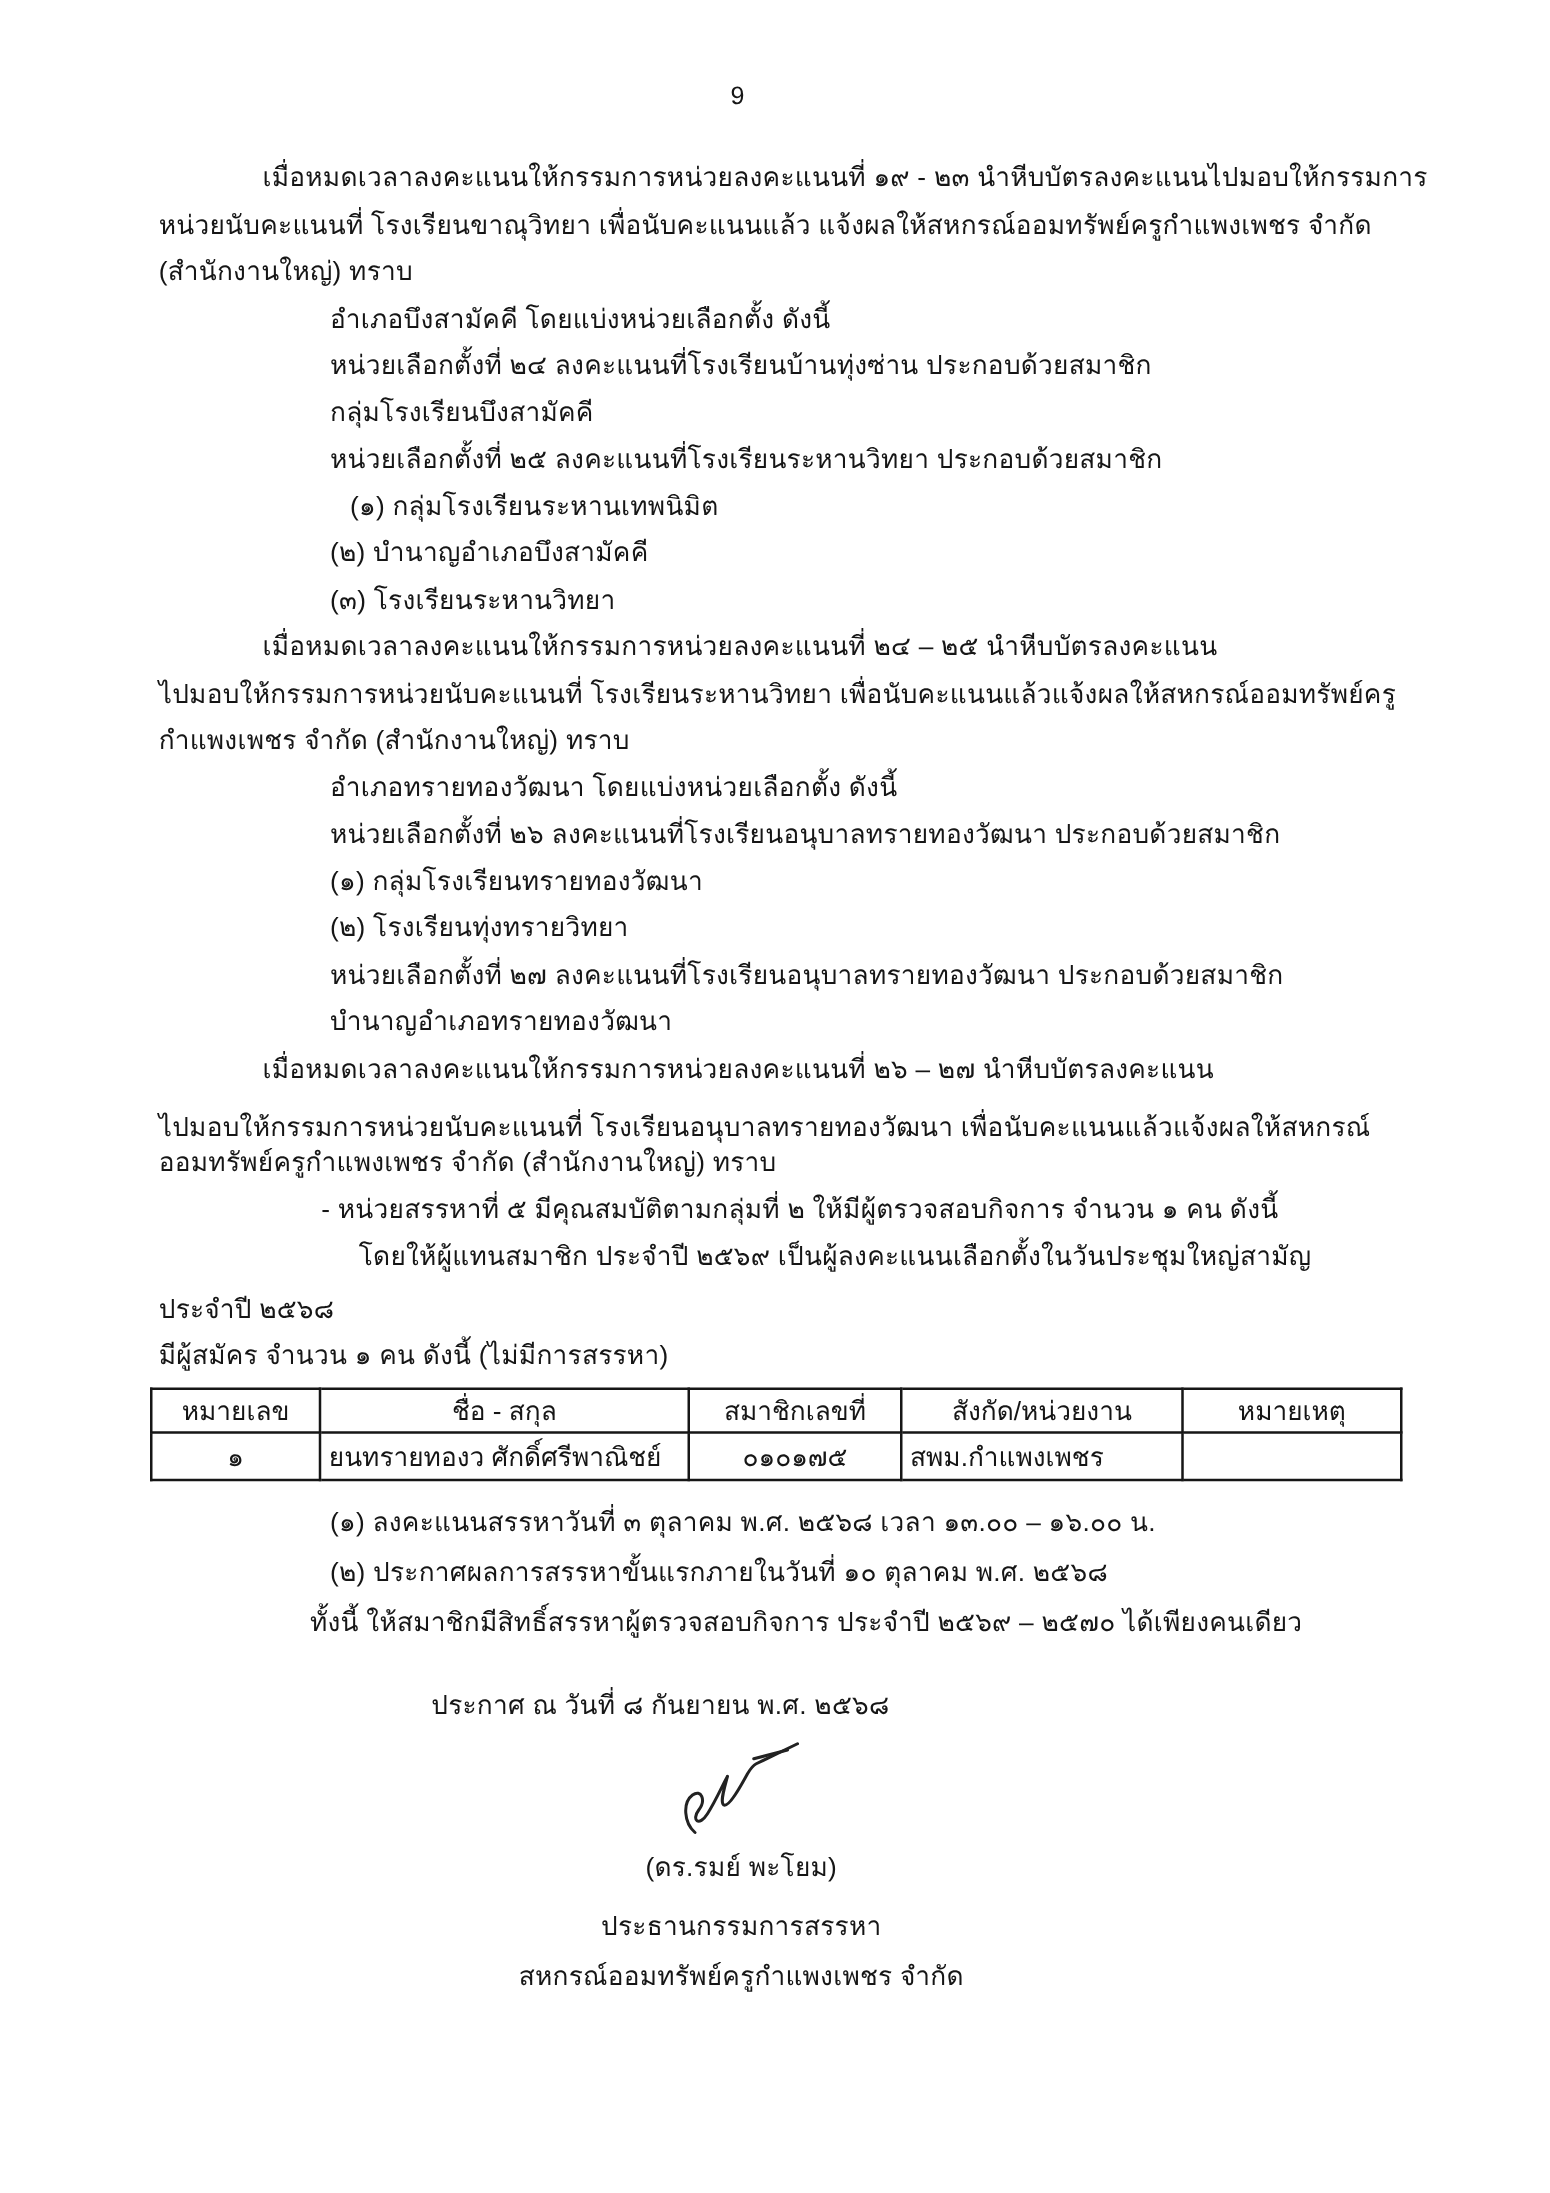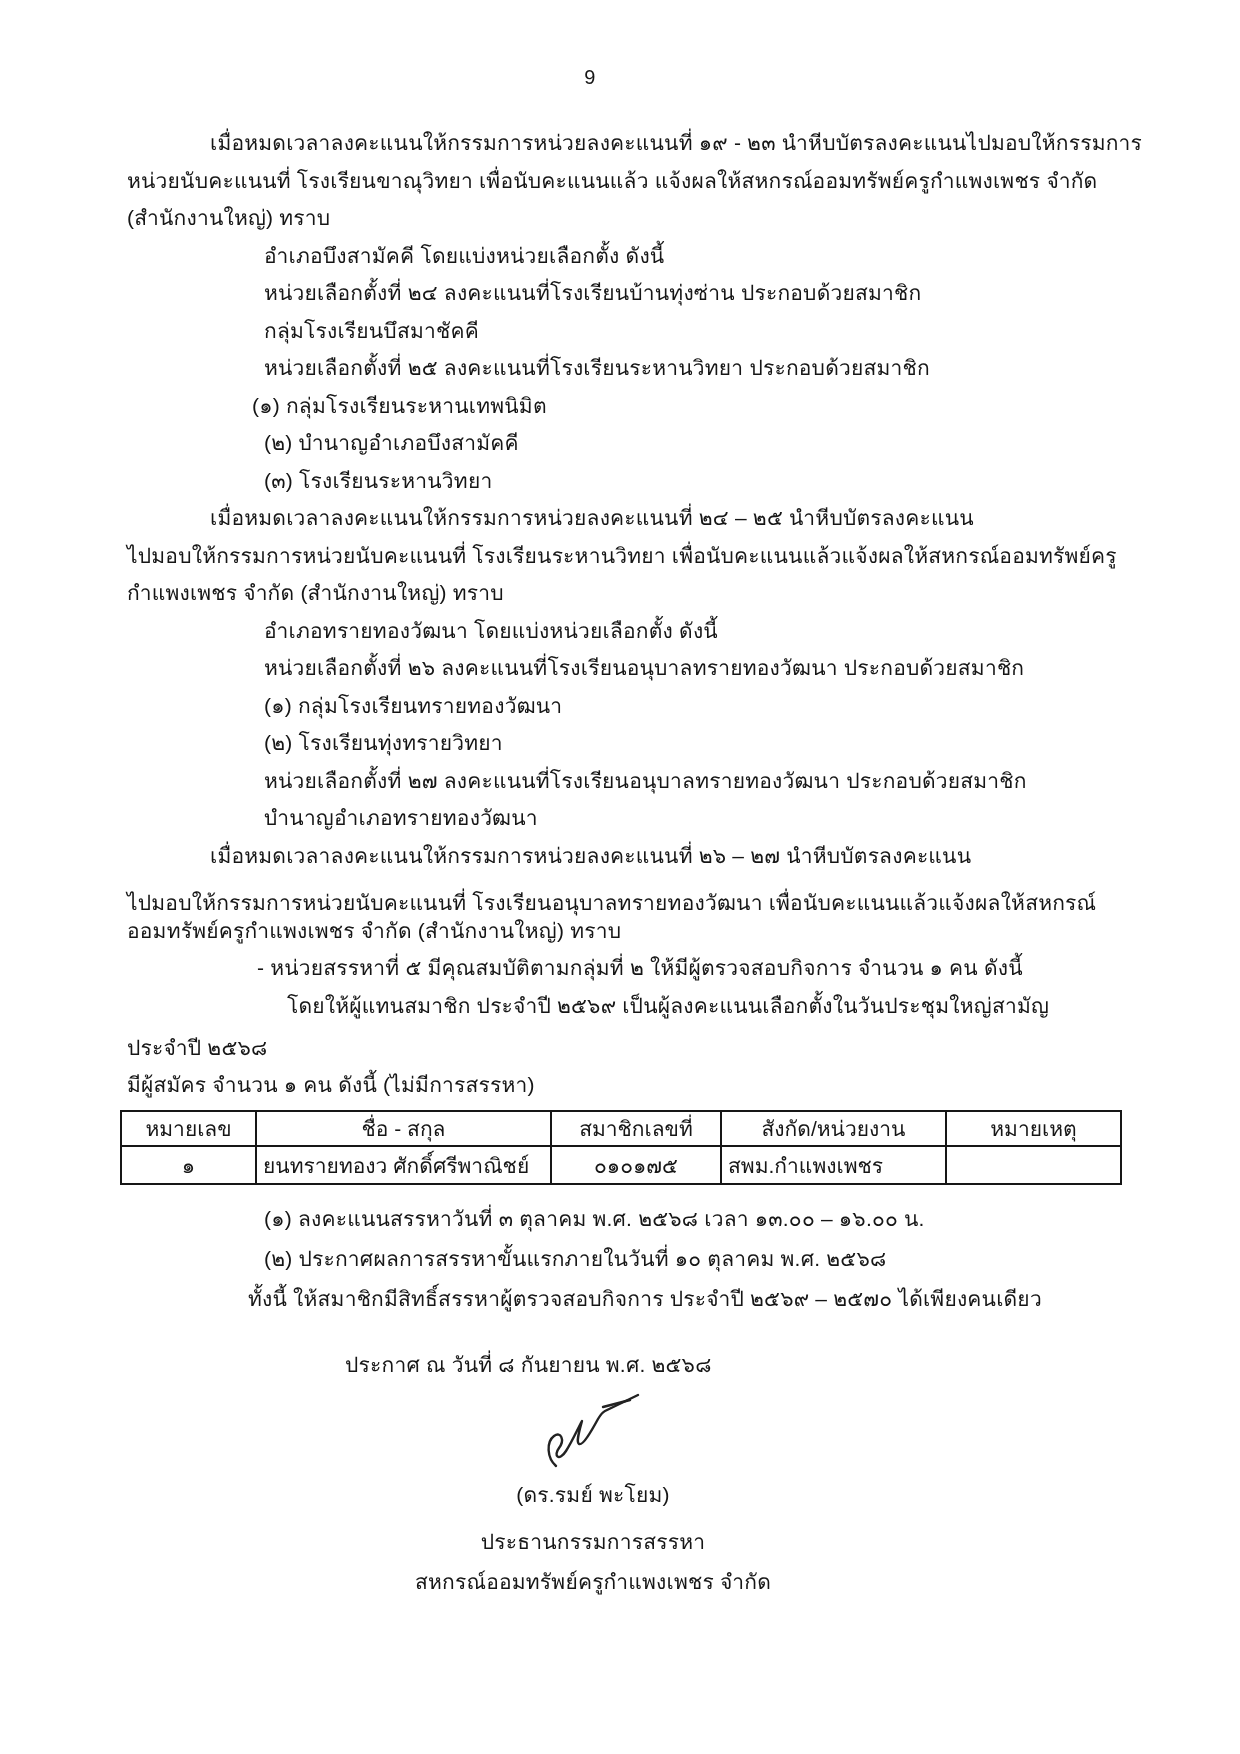--- a/index.html
+++ b/index.html
@@ -62,25 +62,25 @@
   <div class="ln" style="top:128px;left:210px">เมื่อหมดเวลาลงคะแนนให้กรรมการหน่วยลงคะแนนที่ ๑๙  - ๒๓ นำหีบบัตรลงคะแนนไปมอบให้กรรมการ</div>
   <div class="ln" style="top:166px;left:127px">
     <span>หน่วยนับคะแนนที่ </span><span class="b">โรงเรียนขาณุวิทยา</span><span> เพื่อนับคะแนนแล้ว แจ้งผลให้สหกรณ์ออมทรัพย์ครูกำแพงเพชร จำกัด</span>
   </div>
   <div class="ln" style="top:203px;left:127px">(สำนักงานใหญ่) ทราบ</div>
 
   <div class="ln b" style="top:241px;left:264px">อำเภอบึงสามัคคี โดยแบ่งหน่วยเลือกตั้ง ดังนี้</div>
   <div class="ln" style="top:278px;left:264px">
     <span class="b">หน่วยเลือกตั้งที่ ๒๔ ลงคะแนนที่โรงเรียนบ้านทุ่งซ่าน</span><span> ประกอบด้วยสมาชิก</span>
   </div>
-  <div class="ln" style="top:316px;left:264px">กลุ่มโรงเรียนบึสมาชัคคี</div>
+  <div class="ln" style="top:316px;left:264px">กลุ่มโรงเรียนบึงสามัคคี</div>
   <div class="ln" style="top:353px;left:264px">
     <span class="b">หน่วยเลือกตั้งที่ ๒๕ ลงคะแนนที่โรงเรียนระหานวิทยา</span><span> ประกอบด้วยสมาชิก</span>
   </div>
-  <div class="ln" style="top:391px;left:252px">(๑) กลุ่มโรงเรียนระหานเทพนิมิต</div>
+  <div class="ln" style="top:391px;left:280px">(๑) กลุ่มโรงเรียนระหานเทพนิมิต</div>
   <div class="ln" style="top:428px;left:264px">(๒) บำนาญอำเภอบึงสามัคคี</div>
   <div class="ln" style="top:466px;left:264px">(๓) โรงเรียนระหานวิทยา</div>
   <div class="ln" style="top:503px;left:210px">เมื่อหมดเวลาลงคะแนนให้กรรมการหน่วยลงคะแนนที่ ๒๔ – ๒๕ นำหีบบัตรลงคะแนน</div>
   <div class="ln" style="top:541px;left:127px">
     <span>ไปมอบให้กรรมการหน่วยนับคะแนนที่ </span><span class="b">โรงเรียนระหานวิทยา</span><span> เพื่อนับคะแนนแล้วแจ้งผลให้สหกรณ์ออมทรัพย์ครู</span>
   </div>
   <div class="ln" style="top:578px;left:127px">กำแพงเพชร จำกัด (สำนักงานใหญ่) ทราบ</div>
 
   <div class="ln b" style="top:616px;left:264px">อำเภอทรายทองวัฒนา โดยแบ่งหน่วยเลือกตั้ง ดังนี้</div>
   <div class="ln" style="top:653px;left:264px">

